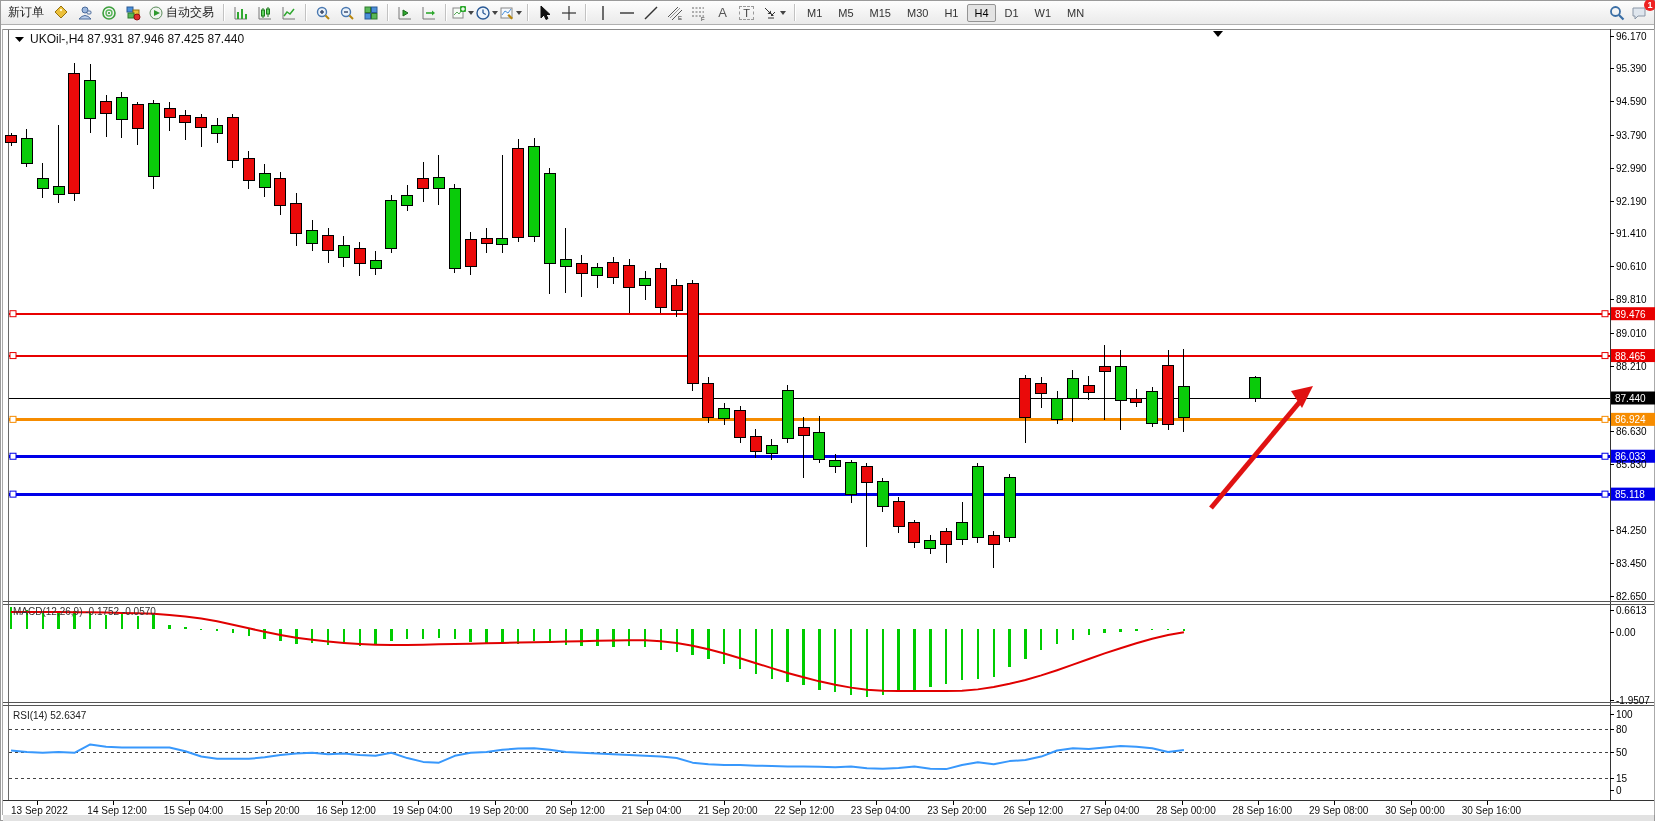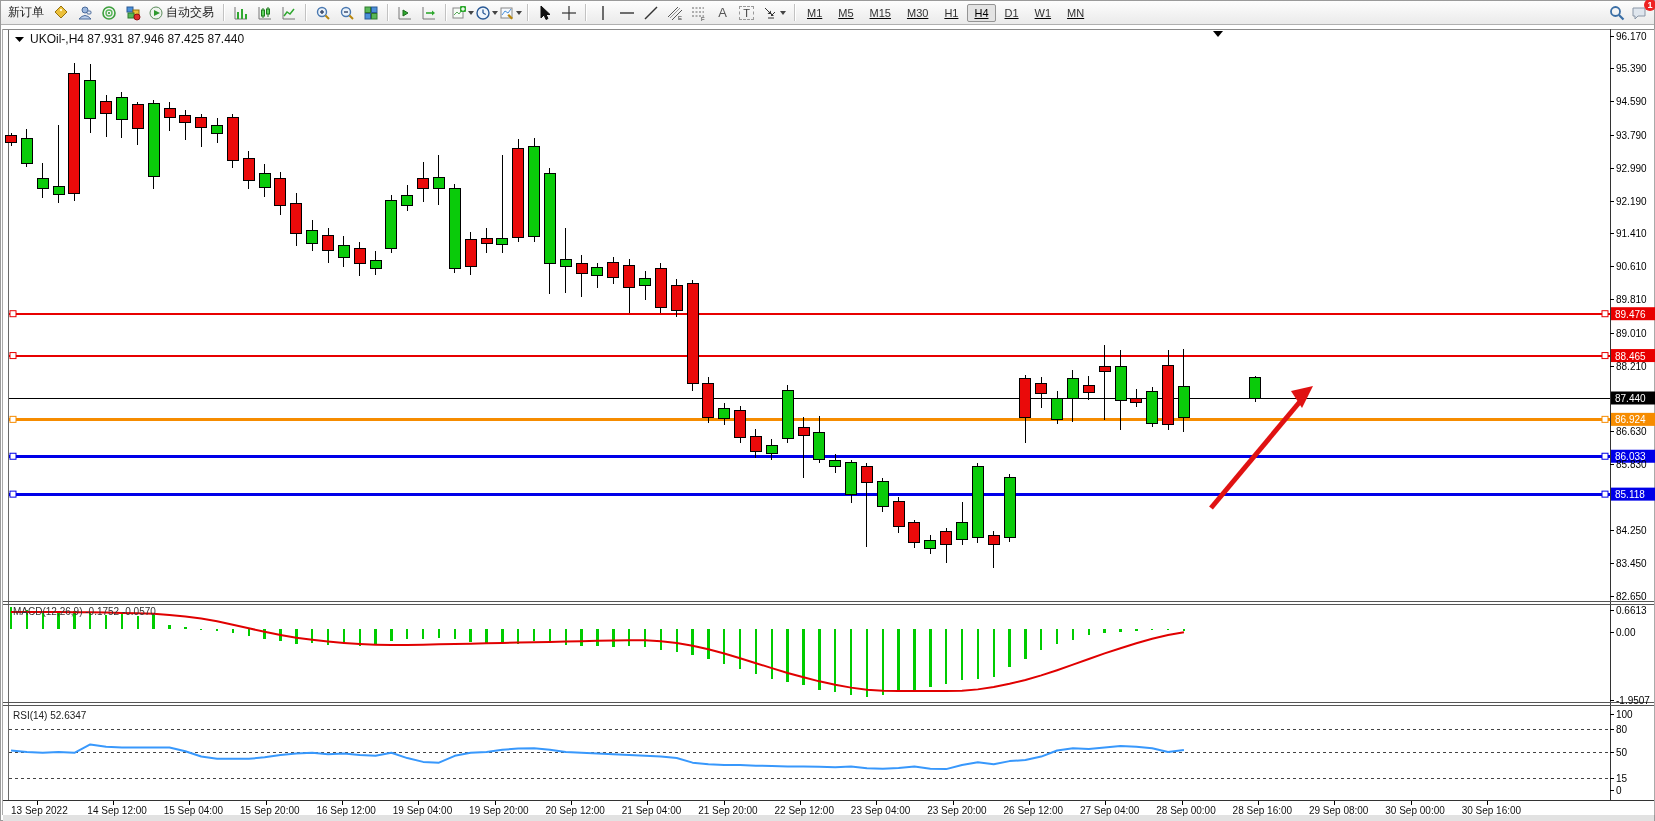--- a/index.html
+++ b/index.html
@@ -221,21 +221,21 @@
           <polygon points="9,5.5 9,9 5.5,9" fill="#333"></polygon>
         <line x1="13" y1="7" x2="9" y2="11" stroke="#333"></line>
           <polygon points="9,8 9,11 12,11" fill="#333"></polygon>
         <line x1="6" y1="13" x2="12" y2="13" stroke="#333"></line>
       </svg>
       <span class="dd"></span>
     </div>
 
     <div class="sep"></div>
 
-    <div id="tf-group" style="display:flex;align-items:center;gap:2px;text-decoration:underline;">
+    <div id="tf-group" style="display:flex;align-items:center;gap:2px;">
         <div class="tf">M1</div>
         <div class="tf">M5</div>
         <div class="tf">M15</div>
         <div class="tf">M30</div>
         <div class="tf">H1</div>
         <div class="tf active">H4</div>
         <div class="tf">D1</div>
         <div class="tf">W1</div>
         <div class="tf">MN</div>
       </div>

